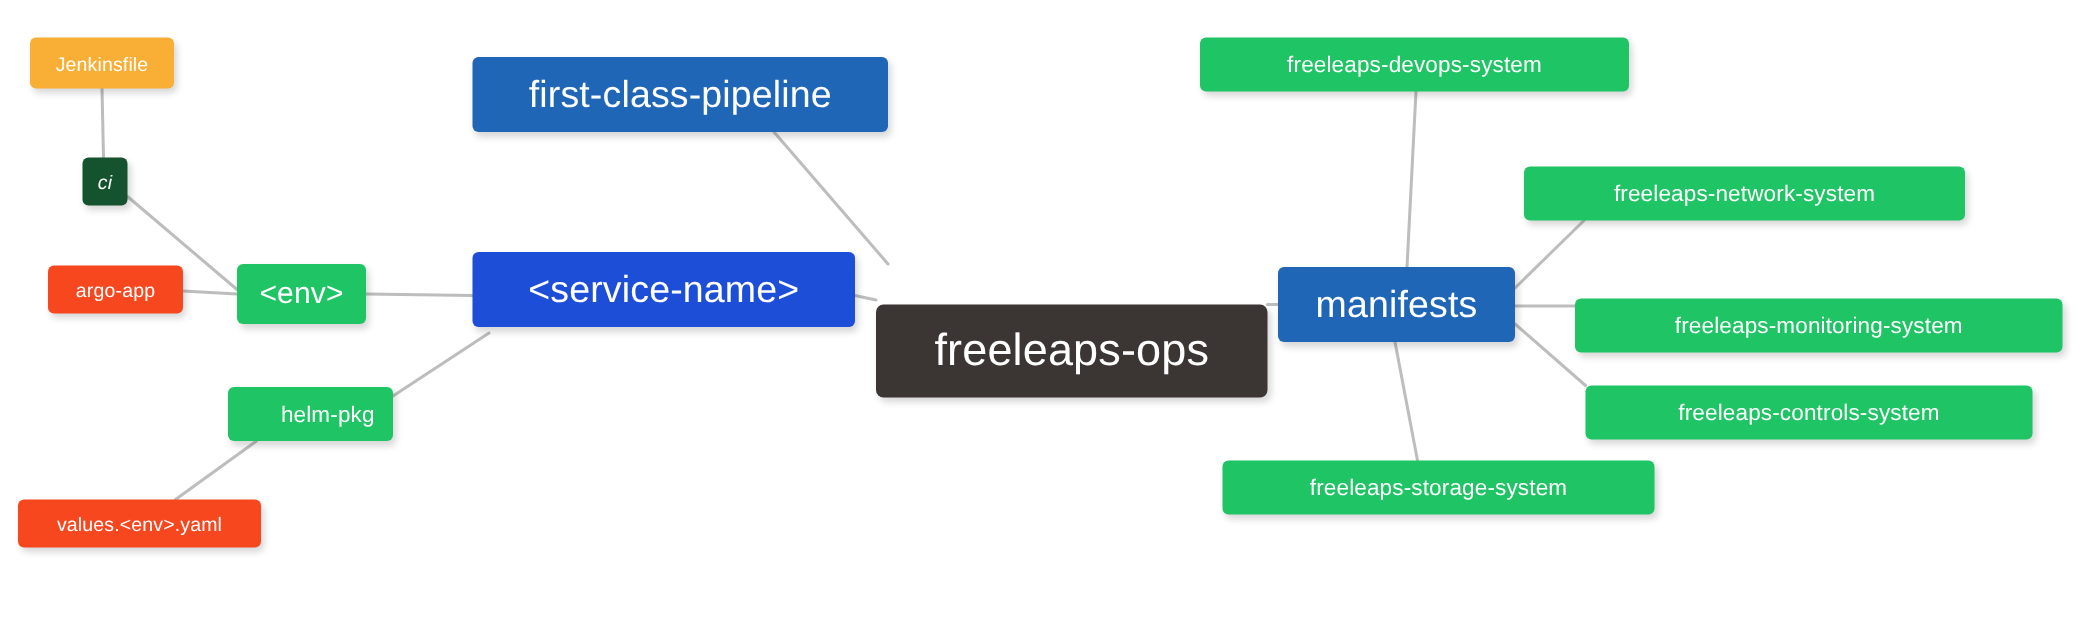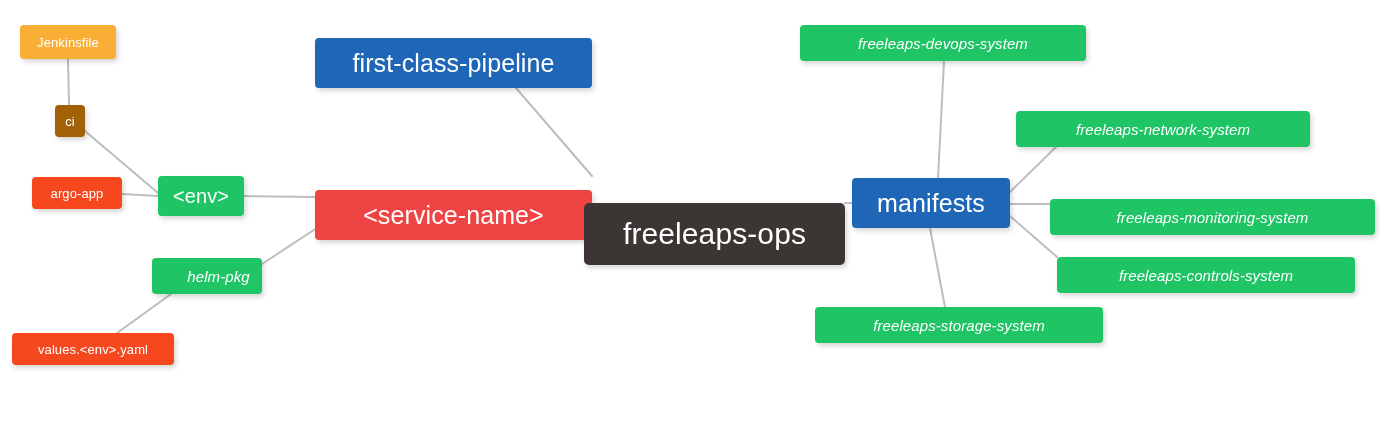--- a/index.html
+++ b/index.html
@@ -53,21 +53,20 @@
     margin-top: 31px;
   }
   .node-l1 {
     font-size: 25px;
   }
   .node-l2 {
     font-size: 20px;
   }
   .node-l3 {
     font-size: 15px;
-    font-style: italic;
   }
   .node-l4 {
     font-size: 13px;
     justify-content: center;
   }
 </style>
 </head>
 <body>
 
 <div id="canvas">
@@ -84,39 +83,39 @@
       <path class="edge" d="M 938 178 L 944 61" stroke="#bdbdbd"></path>
       <path class="edge" d="M 1010 192 L 1056 147" stroke="#bdbdbd"></path>
       <path class="edge" d="M 1010 204 L 1050 204" stroke="#bdbdbd"></path>
       <path class="edge" d="M 1010 216 L 1057 257" stroke="#bdbdbd"></path>
       <path class="edge" d="M 930 228 L 945 307" stroke="#bdbdbd"></path>
     </svg>
   <div id="node-layer">
       <div class="node node-l4" style="left: 20px; top: 25px; width: 96px; height: 34px; background: rgb(249, 174, 53);">
         <span>Jenkinsfile</span>
       </div>
-      <div class="node node-l4" style="left: 55px; top: 105px; width: 30px; height: 32px; background: #a16207;">
+      <div class="node node-l4" style="left: 55px; top: 105px; width: 30px; height: 32px; background: #14532d; font-style: italic;">
         <span>ci</span>
       </div>
       <div class="node node-l4" style="left: 32px; top: 177px; width: 90px; height: 32px; background: rgb(246, 71, 31);">
         <span>argo-app</span>
       </div>
       <div class="node node-l2" style="left: 158px; top: 176px; width: 86px; height: 40px; background: rgb(31, 196, 100);">
         <span>&lt;env&gt;</span>
       </div>
       <div class="node node-l3" style="left: 152px; top: 258px; width: 110px; height: 36px; background: rgb(31, 196, 100); padding-left: 23px;">
         <span>helm-pkg</span>
       </div>
       <div class="node node-l4" style="left: 12px; top: 333px; width: 162px; height: 32px; background: rgb(246, 71, 31);">
         <span>values.&lt;env&gt;.yaml</span>
       </div>
       <div class="node node-l1" style="left: 315px; top: 38px; width: 277px; height: 50px; background: rgb(31, 102, 183);">
         <span>first-class-pipeline</span>
       </div>
-      <div class="node node-l1" style="left: 315px; top: 190px; width: 277px; height: 50px; background: #ef4444;">
+      <div class="node node-l1" style="left: 315px; top: 168px; width: 255px; height: 50px; background: #1d4ed8;">
         <span>&lt;service-name&gt;</span>
       </div>
       <div class="node node-root" style="left: 584px; top: 172px; width: 261px; height: 62px; background: rgb(59, 53, 51);">
         <span>freeleaps-ops</span>
       </div>
       <div class="node node-l1" style="left: 852px; top: 178px; width: 158px; height: 50px; background: rgb(31, 102, 183);">
         <span>manifests</span>
       </div>
       <div class="node node-l3" style="left: 800px; top: 25px; width: 286px; height: 36px; background: rgb(31, 196, 100);">
         <span>freeleaps-devops-system</span>

